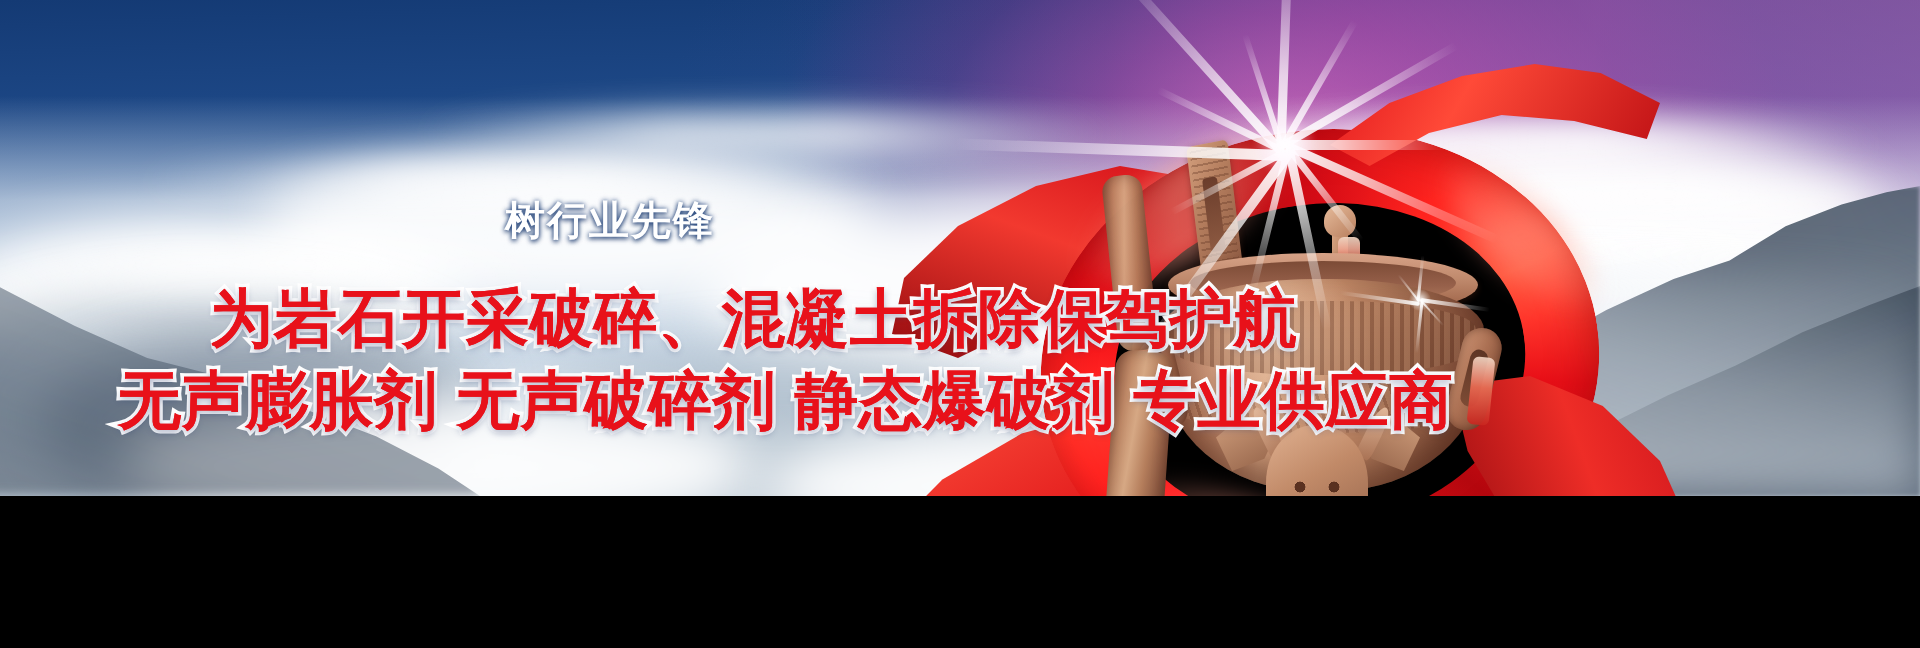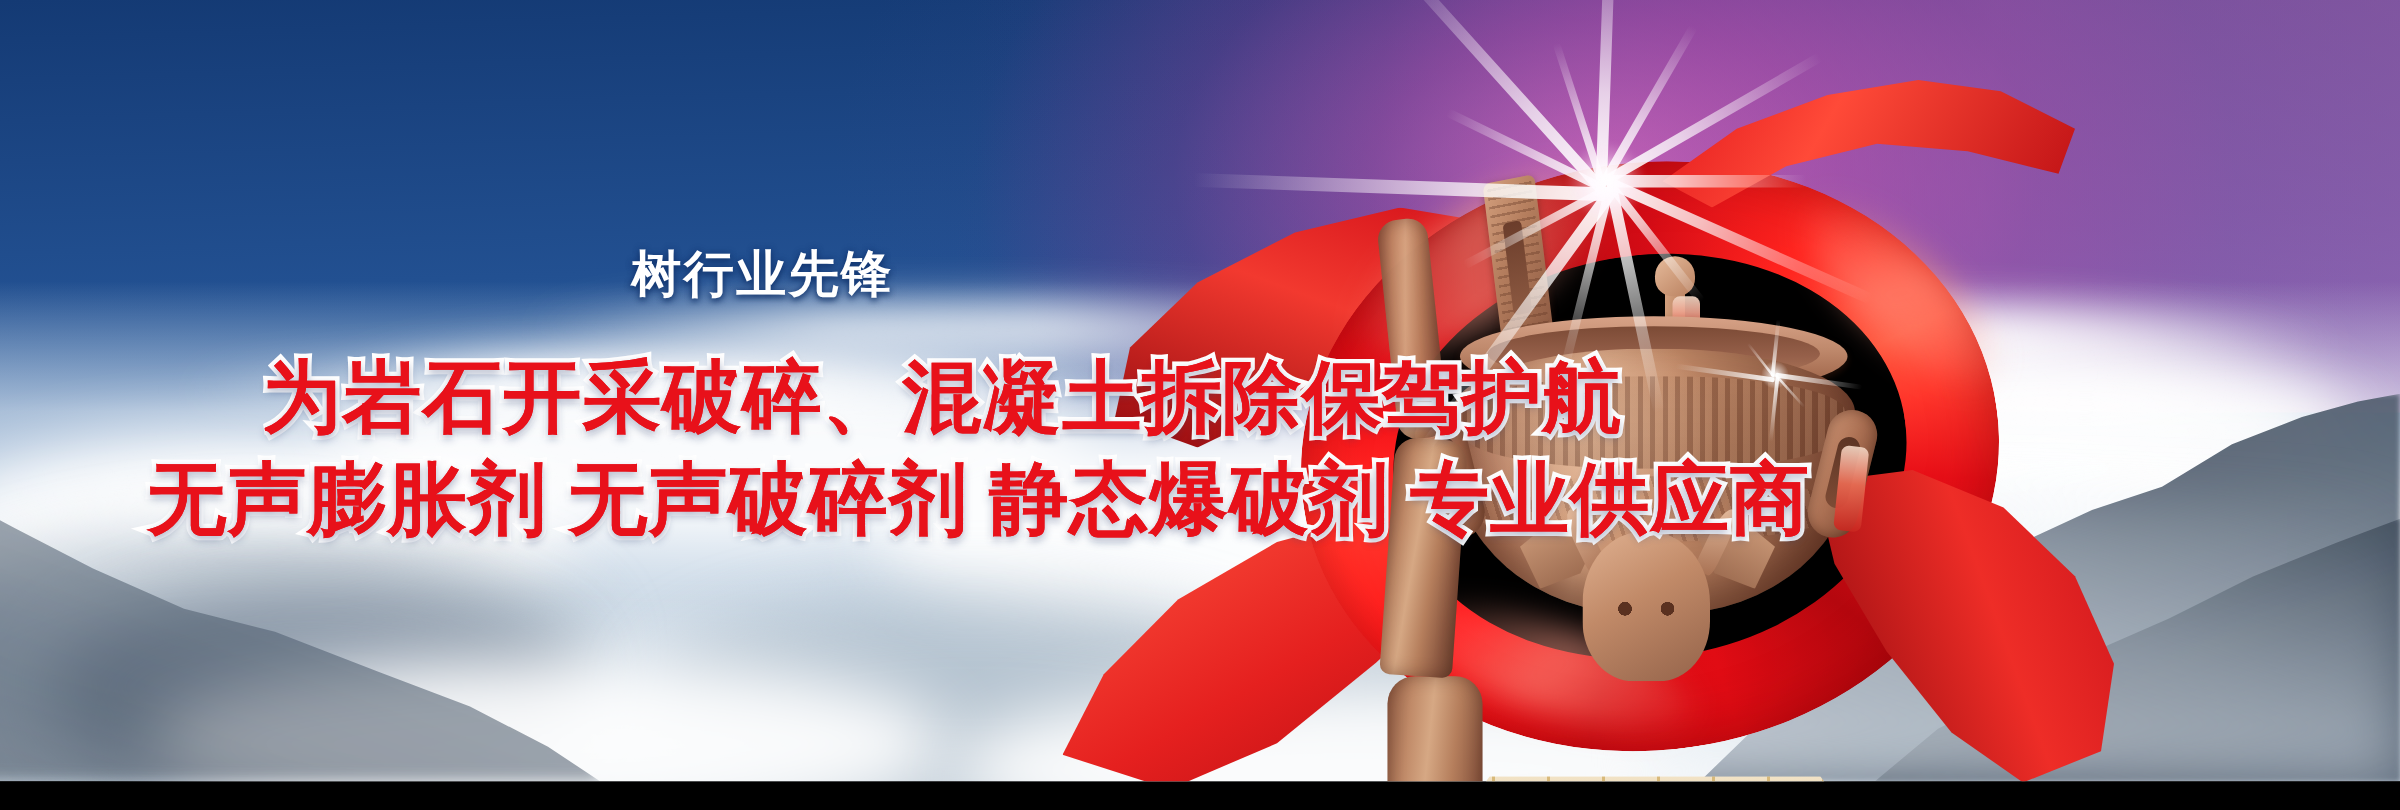--- a/index.html
+++ b/index.html
@@ -1,22 +1,22 @@
 <!DOCTYPE html>
 <html><head>
 <meta charset="utf-8">
 <style>
   html,body{margin:0;padding:0;background:#000;}
   *{box-sizing:border-box;}
 
   #banner{
     position:relative;
-    width:1920px;height:625px;
+    width:1920px;height:496px;
     overflow:hidden;
-    font-family:Liberation Serif, serif;
+    font-family:Liberation Sans, sans-serif;
   }
 
   
   .sky{
     position:absolute;inset:0;
     background:
       radial-gradient(ellipse 720px 480px at 1285px 140px,
         rgba(236,120,200,0.85) 0%,
         rgba(196,85,175,0.62) 26%,
         rgba(140,62,150,0.34) 48%,

